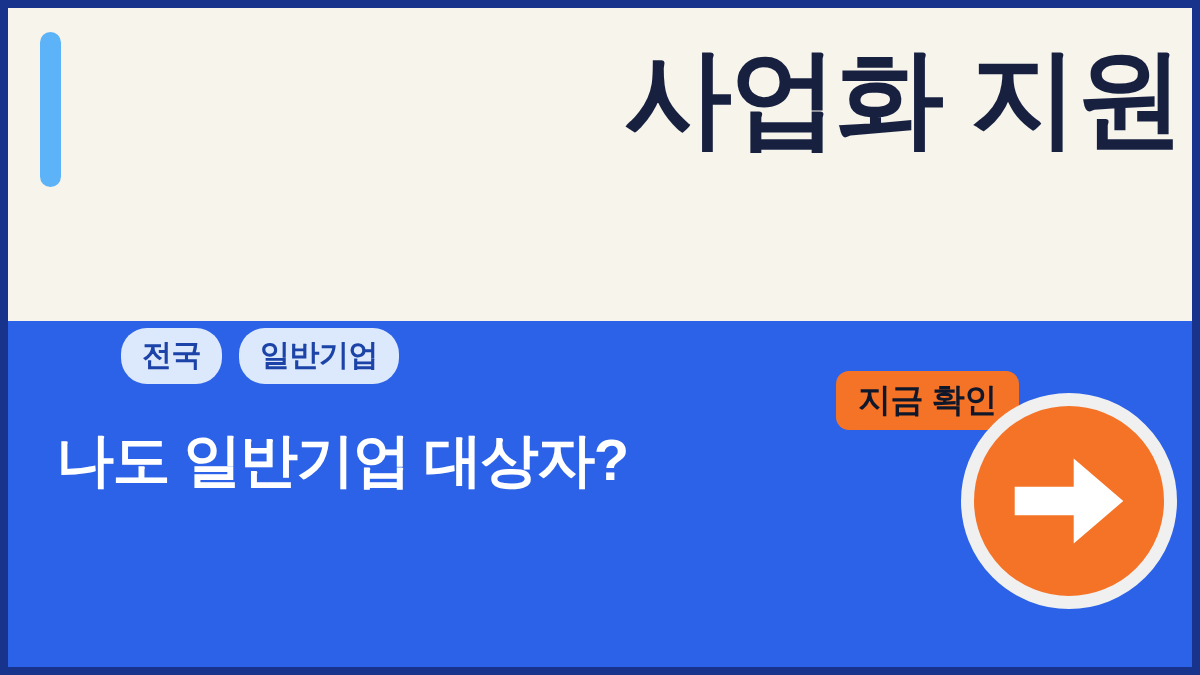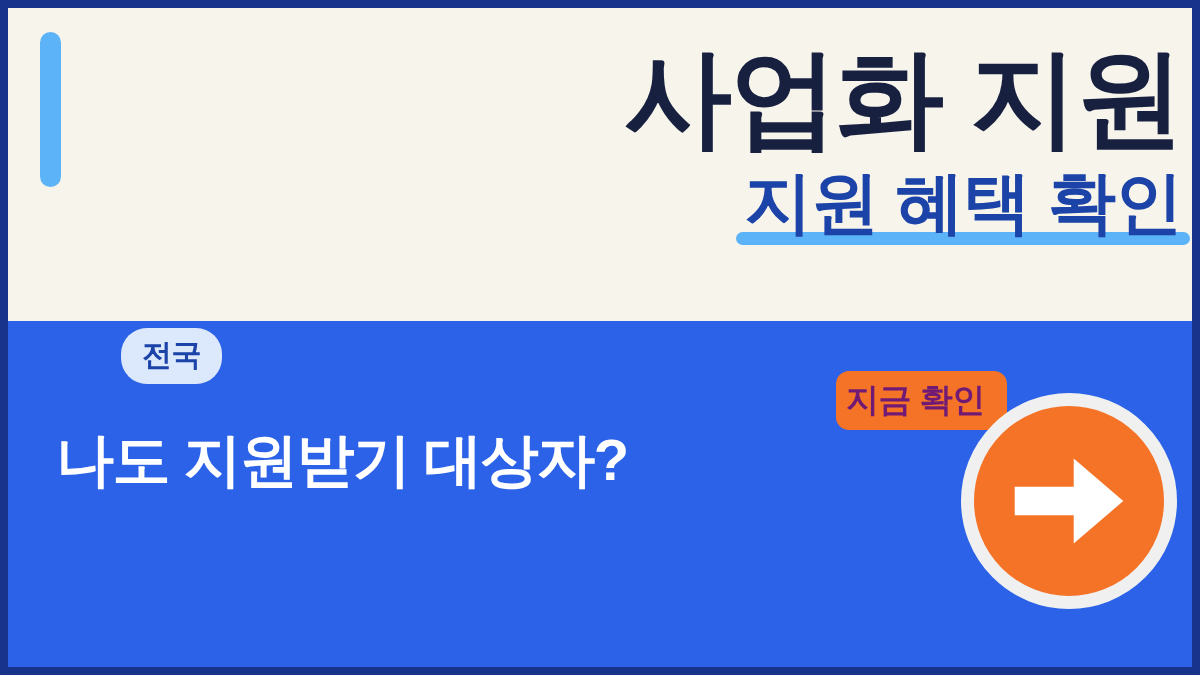--- a/index.html
+++ b/index.html
@@ -144,26 +144,26 @@
   .body-line.second {
     padding-left: 0px;
   }
 
   
   .cta-badge {
     position: absolute;
     left: 828px;
     top: 363px;
     background: #f47327;
-    color: #701a75;
+    color: #0f172a;
     font-size: 33px;
     font-weight: 900;
     letter-spacing: -0.5px;
     line-height: 1;
-    padding: 12px 22px 14px 10px;
+    padding: 12px 22px 14px 22px;
     border-radius: 13px;
     white-space: nowrap;
     z-index: 6;
   }
 
   .cta-circle {
     position: absolute;
     left: 953px;
     top: 385px;
     width: 216px;
@@ -189,36 +189,33 @@
 
 <div id="banner">
 
   <div class="top-section">
 
     <div class="accent-bar"></div>
 
     <div class="title-block">
       <h1 class="headline">사업화 지원</h1>
 
-      <div class="subhead-wrap">
-        <div class="subhead-underline"></div>
-        <h2 class="subhead">지원 혜택 확인</h2>
-      </div>
     </div>
 
   </div>
 
   <div class="bottom-section"></div>
 
   <div class="badge-row">
     <span class="badge">전국</span>
+    <span class="badge">일반기업</span>
   </div>
 
   <div class="body-copy">
-    <p class="body-line first">나도 지원받기 대상자?</p>
+    <p class="body-line first">나도 일반기업 대상자?</p>
   </div>
 
   <div class="cta-badge">지금 확인</div>
 
   <div class="cta-circle">
     <span>
       <svg viewBox="0 0 100 100" aria-hidden="true">
         <polygon points="4,38 54,38 54,14 96,50 54,86 54,62 4,62" fill="#ffffff"></polygon>
       </svg>
     </span>

